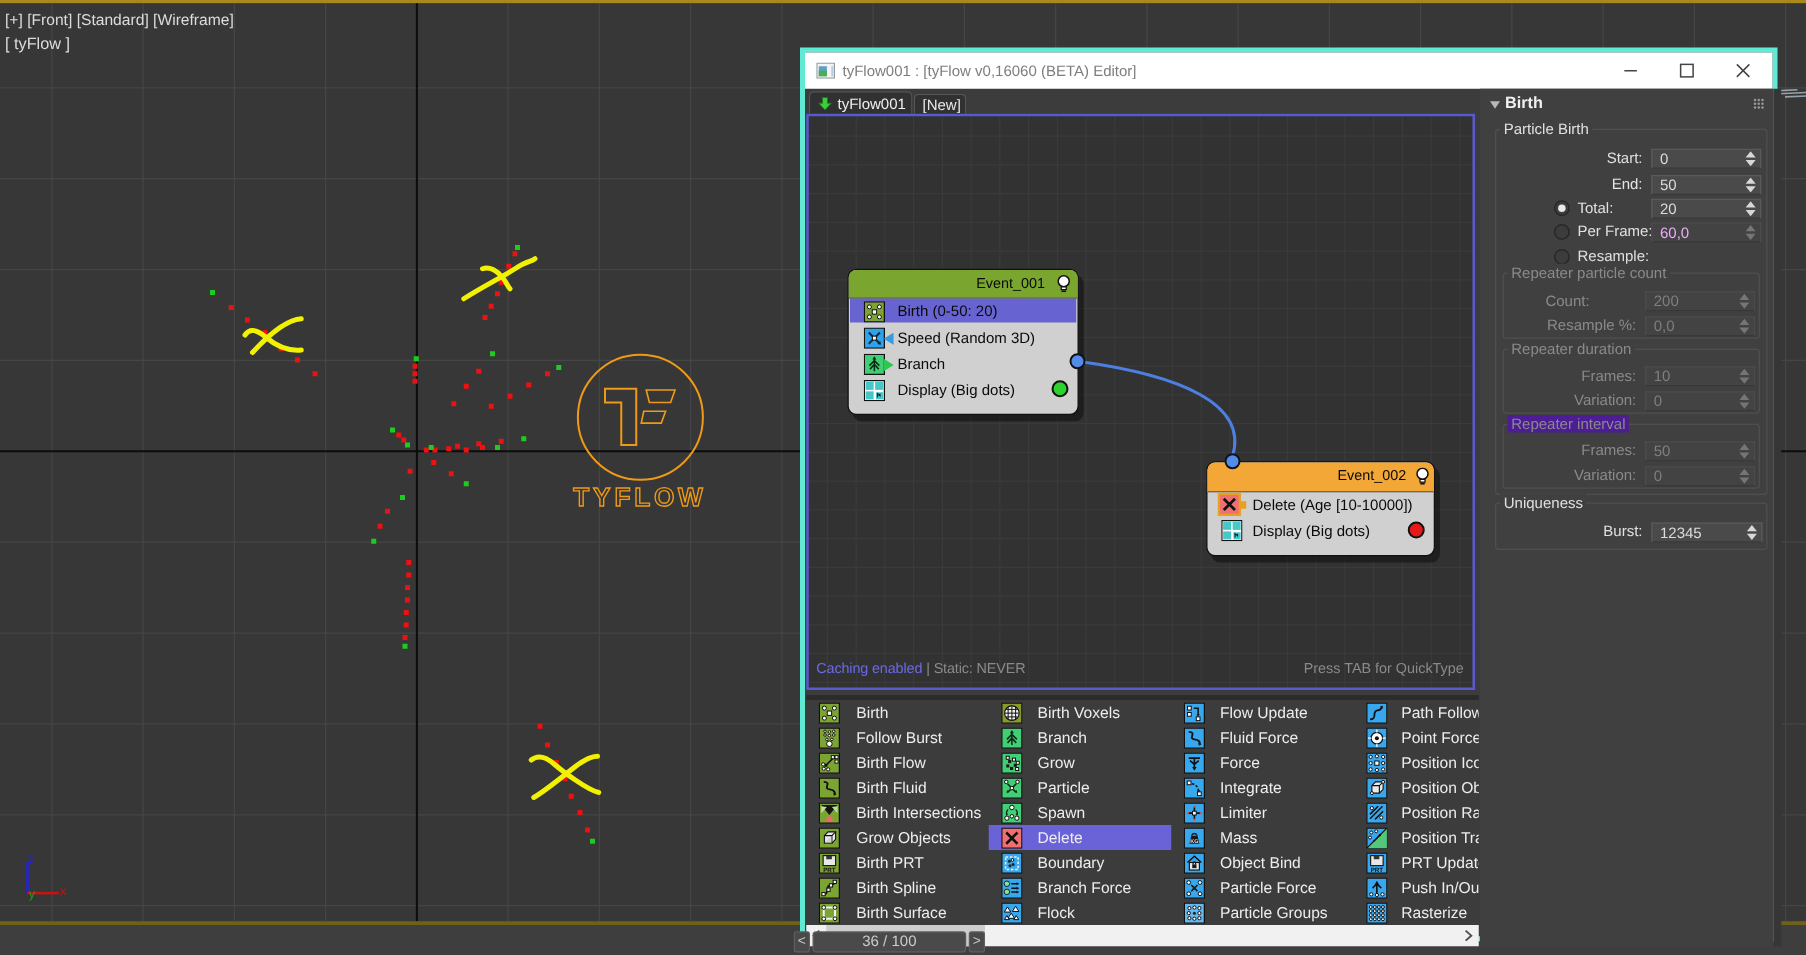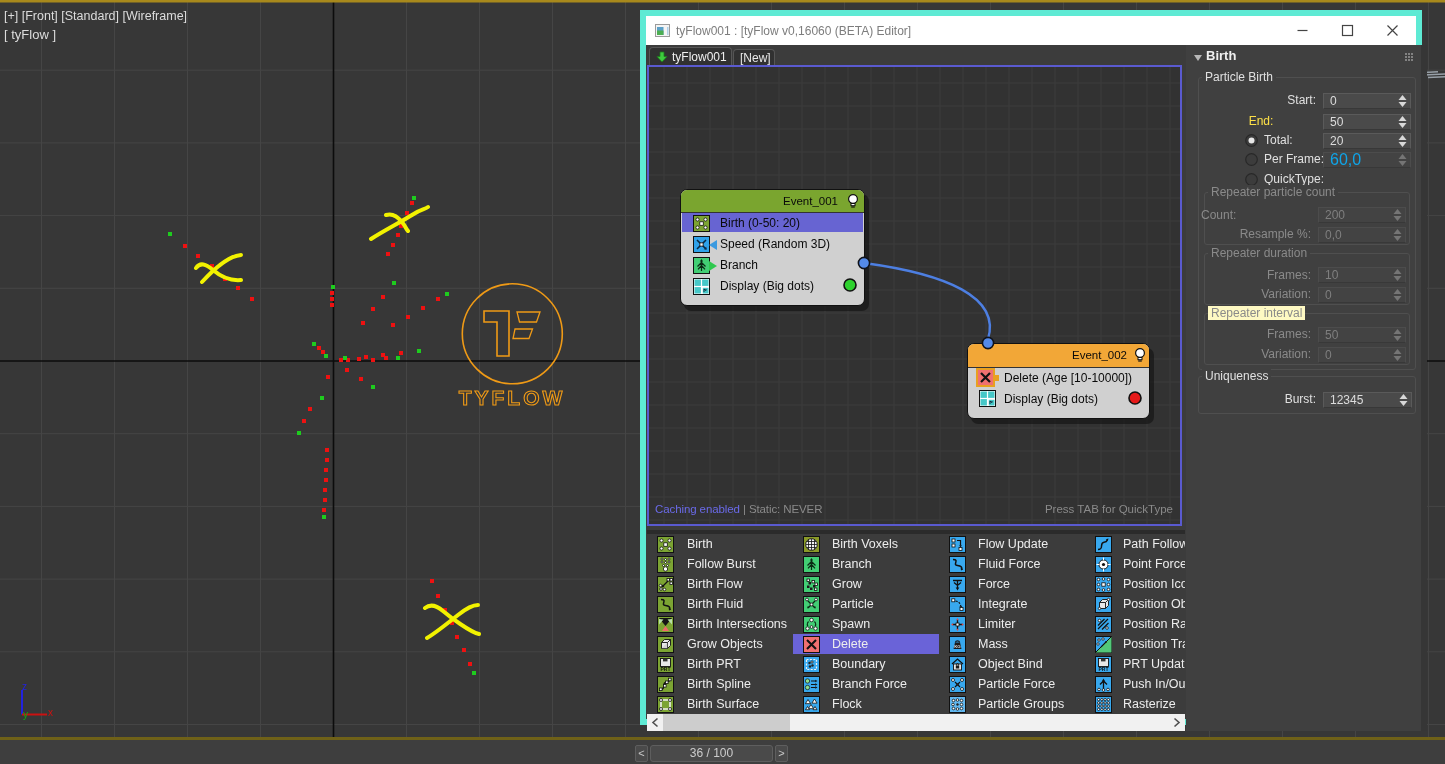--- a/index.html
+++ b/index.html
@@ -24,21 +24,21 @@
     <text x="512" y="405" text-anchor="middle" font-family="Liberation Sans, sans-serif" font-size="21" font-weight="bold" letter-spacing="3" fill="none" stroke="#ef9a16" stroke-width="1.1">TYFLOW</text>
     <path d="M22 714.5V690" stroke="#2222dd" stroke-width="2"></path>
     <path d="M22 714.5H47" stroke="#cc1111" stroke-width="2"></path>
     <text x="22" y="690" font-family="Liberation Sans, sans-serif" font-size="10" fill="#2222dd">z</text>
     <text x="48" y="716" font-family="Liberation Sans, sans-serif" font-size="10" fill="#cc1111">x</text>
     <text x="23" y="718" font-family="Liberation Sans, sans-serif" font-size="10" fill="#11aa11">y</text>
     <path d="M1424 72.5 L1438 71.8 M1423 75 L1445 74 M1428 77.5 L1445 76.8" stroke="#98a0a8" stroke-width="1.4" fill="none"></path>
   </svg>
 <div style="position:absolute;left:4px;top:9px;font-size:12.5px;color:#dcdcdc">[+] [Front] [Standard] [Wireframe]</div>
 <div style="position:absolute;left:4px;top:27px;font-size:13px;color:#dcdcdc">[ tyFlow ]</div>
-<div style="position:absolute;left:640px;top:10px;width:782px;height:715px;background:#3c3c3c;border:6px solid #5eead4;box-sizing:border-box">
+<div style="position:absolute;left:640px;top:38px;width:782px;height:715px;background:#3c3c3c;border:4px solid #5eead4;box-sizing:border-box">
     <div style="position:absolute;left:0;top:0;right:0;height:29px;background:#fff"></div>
     <svg width="15" height="13" viewBox="0 0 15 13" style="position:absolute;left:9px;top:8px">
       <rect x="0.5" y="0.5" width="14" height="12" fill="#f4f4f4" stroke="#9a9a9a"></rect>
       <rect x="2" y="3" width="6.5" height="8" fill="#5aa0c8"></rect>
       <rect x="2" y="6.5" width="6.5" height="4.5" fill="#4cae52"></rect>
       <rect x="12" y="3" width="1.5" height="8" fill="#b0d0e8"></rect>
     </svg>
     <div style="position:absolute;left:30px;top:8px;font-size:12px;color:#7d7d7d">tyFlow001 : [tyFlow v0,16060 (BETA) Editor]</div>
     <svg width="150" height="29" viewBox="0 0 150 29" style="position:absolute;right:0;top:0">
       <path d="M31.5 14.5h10" stroke="#444" stroke-width="1.2"></path>
@@ -562,49 +562,49 @@
         <circle cx="8" cy="5" r="1" fill="#999"></circle>
         <circle cx="8" cy="8" r="1" fill="#999"></circle>
       </svg>
       <div style="position:absolute;left:12px;top:32px;width:218px;height:293px;border:1px solid #4f4f4f;border-radius:3px;box-sizing:border-box"></div>
       <div style="position:absolute;left:16px;top:25px;background:#404040;padding:0 3px;font-size:12px;color:#e0e0e0">Particle Birth</div>
       <div style="position:absolute;left:20px;top:48px;width:110px;text-align:right;font-size:12px;color:#e0e0e0">Start:</div>
       <div style="position:absolute;left:137px;top:47.5px;width:88px;height:16px;background:#4a4a4a;border:1px solid #5a5a5a;border-bottom-color:#383838;box-sizing:border-box;font-size:12px;color:#dcdcdc;line-height:14px;padding-left:6px">0<svg width="9" height="12" viewBox="0 0 9 12" style="position:absolute;right:3px;top:1px">
           <path d="M4.5 0L8.5 5h-8z" fill="#d8d8d8"></path>
           <path d="M4.5 12L8.5 7h-8z" fill="#d8d8d8"></path>
         </svg></div>
-      <div style="position:absolute;left:20px;top:69px;width:110px;text-align:center;font-size:12px;color:#fde047">End:</div>
+      <div style="position:absolute;left:20px;top:69px;width:110px;text-align:right;font-size:12px;color:#e5e5e5">End:</div>
       <div style="position:absolute;left:137px;top:68.5px;width:88px;height:16px;background:#4a4a4a;border:1px solid #5a5a5a;border-bottom-color:#383838;box-sizing:border-box;font-size:12px;color:#dcdcdc;line-height:14px;padding-left:6px">50<svg width="9" height="12" viewBox="0 0 9 12" style="position:absolute;right:3px;top:1px">
           <path d="M4.5 0L8.5 5h-8z" fill="#d8d8d8"></path>
           <path d="M4.5 12L8.5 7h-8z" fill="#d8d8d8"></path>
         </svg></div>
       <svg width="13" height="13" viewBox="0 0 13 13" style="position:absolute;left:59px;top:89px">
         <circle cx="6.5" cy="6.5" r="5.8" fill="#3c3c3c" stroke="#282828" stroke-width="1.2"></circle>
         <circle cx="6.5" cy="6.5" r="3" fill="#e8e8e8"></circle>
       </svg>
       <div style="position:absolute;left:78px;top:88px;font-size:12px;color:#e0e0e0">Total:</div>
       <div style="position:absolute;left:137px;top:87.5px;width:88px;height:16px;background:#4a4a4a;border:1px solid #5a5a5a;border-bottom-color:#383838;box-sizing:border-box;font-size:12px;color:#dcdcdc;line-height:14px;padding-left:6px">20<svg width="9" height="12" viewBox="0 0 9 12" style="position:absolute;right:3px;top:1px">
           <path d="M4.5 0L8.5 5h-8z" fill="#d8d8d8"></path>
           <path d="M4.5 12L8.5 7h-8z" fill="#d8d8d8"></path>
         </svg></div>
       <svg width="13" height="13" viewBox="0 0 13 13" style="position:absolute;left:59px;top:108px">
         <circle cx="6.5" cy="6.5" r="5.8" fill="#3c3c3c" stroke="#282828" stroke-width="1.2"></circle>
       </svg>
       <div style="position:absolute;left:78px;top:107px;font-size:12px;color:#e0e0e0">Per Frame:</div>
-      <div style="position:absolute;left:137px;top:107px;width:88px;height:16px;background:#434343;border:1px solid #4c4c4c;border-bottom-color:#383838;box-sizing:border-box;font-size:16px;color:#0ea5e9;line-height:14px;padding-left:6px">60,0<svg width="9" height="12" viewBox="0 0 9 12" style="position:absolute;right:3px;top:1px">
+      <div style="position:absolute;left:137px;top:107px;width:88px;height:16px;background:#434343;border:1px solid #4c4c4c;border-bottom-color:#383838;box-sizing:border-box;font-size:12px;color:#f0abfc;line-height:14px;padding-left:6px">60,0<svg width="9" height="12" viewBox="0 0 9 12" style="position:absolute;right:3px;top:1px">
           <path d="M4.5 0L8.5 5h-8z" fill="#757575"></path>
           <path d="M4.5 12L8.5 7h-8z" fill="#757575"></path>
         </svg></div>
       <svg width="13" height="13" viewBox="0 0 13 13" style="position:absolute;left:59px;top:128px">
         <circle cx="6.5" cy="6.5" r="5.8" fill="#3c3c3c" stroke="#282828" stroke-width="1.2"></circle>
       </svg>
-      <div style="position:absolute;left:78px;top:127px;font-size:12px;color:#e0e0e0">QuickType:</div>
+      <div style="position:absolute;left:78px;top:127px;font-size:12px;color:#e0e0e0">Resample:</div>
       <div style="position:absolute;left:18px;top:147px;width:206px;height:53px;border:1px solid #4f4f4f;border-radius:3px;box-sizing:border-box"></div>
       <div style="position:absolute;left:22px;top:140px;background:#404040;padding:0 3px;font-size:12px;color:#8a8a8a">Repeater particle count</div>
-      <div style="position:absolute;left:15px;top:163px;width:110px;text-align:left;font-size:12px;color:#8a8a8a">Count:</div>
+      <div style="position:absolute;left:15px;top:163px;width:110px;text-align:center;font-size:12px;color:#8a8a8a">Count:</div>
       <div style="position:absolute;left:132px;top:162px;width:88px;height:16px;background:#434343;border:1px solid #4c4c4c;border-bottom-color:#383838;box-sizing:border-box;font-size:12px;color:#7f7f7f;line-height:14px;padding-left:6px">200<svg width="9" height="12" viewBox="0 0 9 12" style="position:absolute;right:3px;top:1px">
           <path d="M4.5 0L8.5 5h-8z" fill="#757575"></path>
           <path d="M4.5 12L8.5 7h-8z" fill="#757575"></path>
         </svg></div>
       <div style="position:absolute;left:15px;top:182px;width:110px;text-align:right;font-size:12px;color:#8a8a8a">Resample %:</div>
       <div style="position:absolute;left:132px;top:181.5px;width:88px;height:16px;background:#434343;border:1px solid #4c4c4c;border-bottom-color:#383838;box-sizing:border-box;font-size:12px;color:#7f7f7f;line-height:14px;padding-left:6px">0,0<svg width="9" height="12" viewBox="0 0 9 12" style="position:absolute;right:3px;top:1px">
           <path d="M4.5 0L8.5 5h-8z" fill="#757575"></path>
           <path d="M4.5 12L8.5 7h-8z" fill="#757575"></path>
         </svg></div>
       <div style="position:absolute;left:18px;top:208px;width:206px;height:52px;border:1px solid #4f4f4f;border-radius:3px;box-sizing:border-box"></div>
@@ -613,21 +613,21 @@
       <div style="position:absolute;left:132px;top:222px;width:88px;height:16px;background:#434343;border:1px solid #4c4c4c;border-bottom-color:#383838;box-sizing:border-box;font-size:12px;color:#7f7f7f;line-height:14px;padding-left:6px">10<svg width="9" height="12" viewBox="0 0 9 12" style="position:absolute;right:3px;top:1px">
           <path d="M4.5 0L8.5 5h-8z" fill="#757575"></path>
           <path d="M4.5 12L8.5 7h-8z" fill="#757575"></path>
         </svg></div>
       <div style="position:absolute;left:15px;top:242px;width:110px;text-align:right;font-size:12px;color:#8a8a8a">Variation:</div>
       <div style="position:absolute;left:132px;top:241.5px;width:88px;height:16px;background:#434343;border:1px solid #4c4c4c;border-bottom-color:#383838;box-sizing:border-box;font-size:12px;color:#7f7f7f;line-height:14px;padding-left:6px">0<svg width="9" height="12" viewBox="0 0 9 12" style="position:absolute;right:3px;top:1px">
           <path d="M4.5 0L8.5 5h-8z" fill="#757575"></path>
           <path d="M4.5 12L8.5 7h-8z" fill="#757575"></path>
         </svg></div>
       <div style="position:absolute;left:18px;top:267.5px;width:206px;height:52px;border:1px solid #4f4f4f;border-radius:3px;box-sizing:border-box"></div>
-      <div style="position:absolute;left:22px;top:260.5px;background:#fef9c3;padding:0 3px;font-size:12px;color:#8a8a8a">Repeater interval</div>
+      <div style="position:absolute;left:22px;top:260.5px;background:#4c1d95;padding:0 3px;font-size:12px;color:#8a8a8a">Repeater interval</div>
       <div style="position:absolute;left:15px;top:282px;width:110px;text-align:right;font-size:12px;color:#8a8a8a">Frames:</div>
       <div style="position:absolute;left:132px;top:281.5px;width:88px;height:16px;background:#434343;border:1px solid #4c4c4c;border-bottom-color:#383838;box-sizing:border-box;font-size:12px;color:#7f7f7f;line-height:14px;padding-left:6px">50<svg width="9" height="12" viewBox="0 0 9 12" style="position:absolute;right:3px;top:1px">
           <path d="M4.5 0L8.5 5h-8z" fill="#757575"></path>
           <path d="M4.5 12L8.5 7h-8z" fill="#757575"></path>
         </svg></div>
       <div style="position:absolute;left:15px;top:302px;width:110px;text-align:right;font-size:12px;color:#8a8a8a">Variation:</div>
       <div style="position:absolute;left:132px;top:301.5px;width:88px;height:16px;background:#434343;border:1px solid #4c4c4c;border-bottom-color:#383838;box-sizing:border-box;font-size:12px;color:#7f7f7f;line-height:14px;padding-left:6px">0<svg width="9" height="12" viewBox="0 0 9 12" style="position:absolute;right:3px;top:1px">
           <path d="M4.5 0L8.5 5h-8z" fill="#757575"></path>
           <path d="M4.5 12L8.5 7h-8z" fill="#757575"></path>
         </svg></div>

